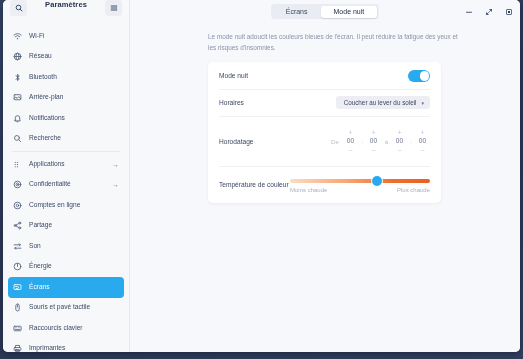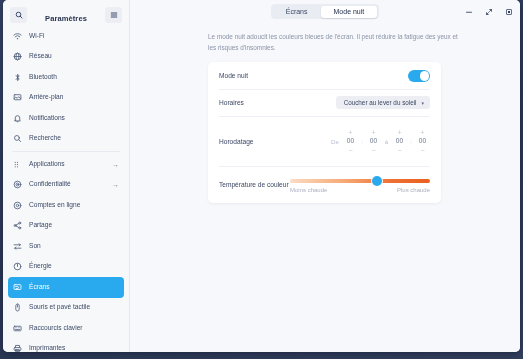--- a/index.html
+++ b/index.html
@@ -27,21 +27,21 @@
 
   
   #sidebar {
     width: 127px; height: 100%;
     background: #f7f8fa;
     border-right: 1px solid #e4e7ee;
     display: flex; flex-direction: column;
   }
   .sb-header {
     height: 23px;
-    display: flex; align-items: flex-end;
+    display: flex; align-items: flex-start;
     padding: 0 7px;
     gap: 4px;
     flex: 0 0 auto;
   }
   .sb-btn {
     width: 17px; height: 16px;
     background: #eceef3;
     border-radius: 3px;
     display: flex; align-items: center; justify-content: center;
     color: #2b3a5e;

